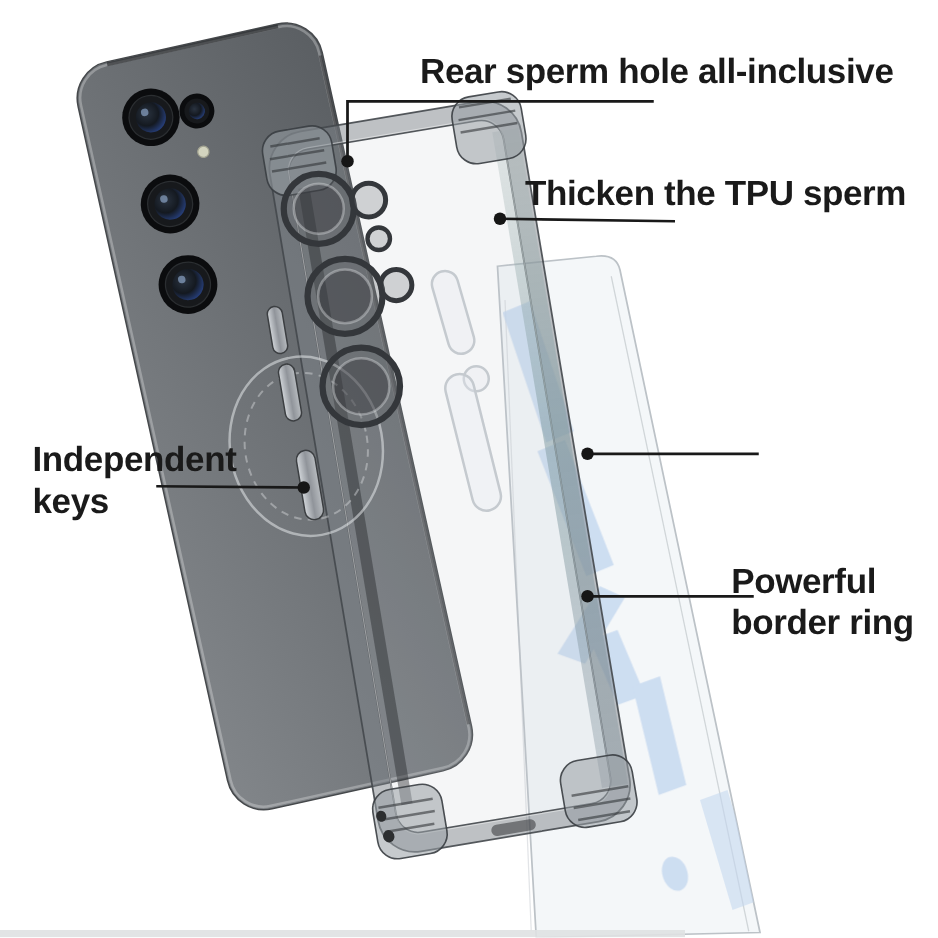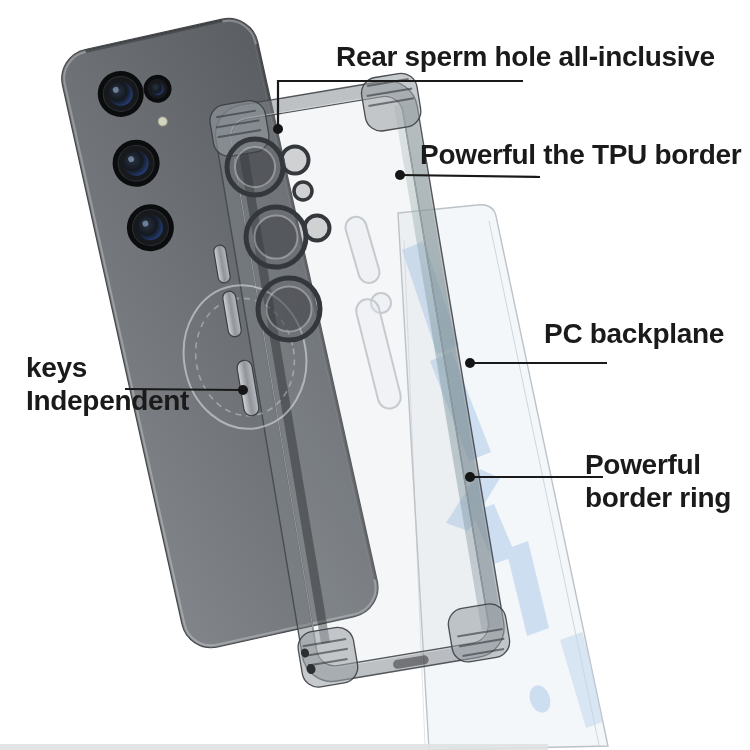--- a/index.html
+++ b/index.html
@@ -181,27 +181,26 @@
       <circle cx="278" cy="129" r="5"></circle>
       <circle cx="400" cy="175" r="5"></circle>
       <circle cx="470" cy="363" r="5"></circle>
       <circle cx="243" cy="390" r="5"></circle>
       <circle cx="470" cy="477" r="5"></circle>
     </g>
   </svg>
 
   <div class="label" style="left:336px;top:40px">Rear sperm hole all-inclusive</div>
 
-  <div class="label" style="left:420px;top:138px">Powerful the TPU border</div>
-
-  <div class="label" style="left:544px;top:317px">PC backplane</div>
+  <div class="label" style="left:420px;top:138px">Thicken the TPU sperm</div>
+
 
   <div class="label" style="left:26px;top:351px">
+    <div>Independent</div>
     <div>keys</div>
-    <div>Independent</div>
   </div>
 
   <div class="label right" style="right:19px;top:448px">
     <div>Powerful</div>
     <div>border ring</div>
   </div>
 
 </div>
 
 </body></html>

